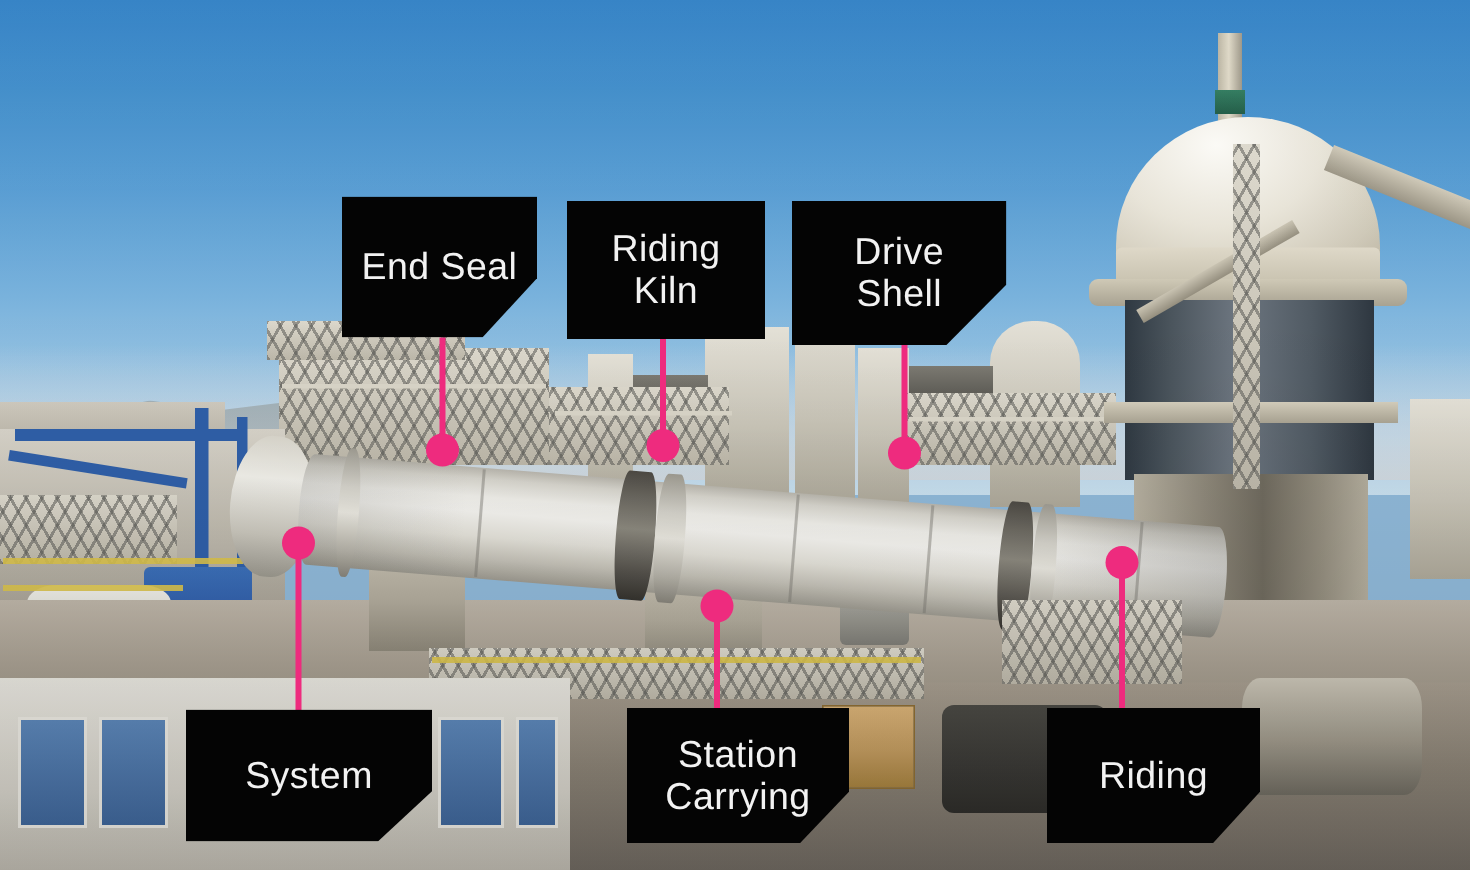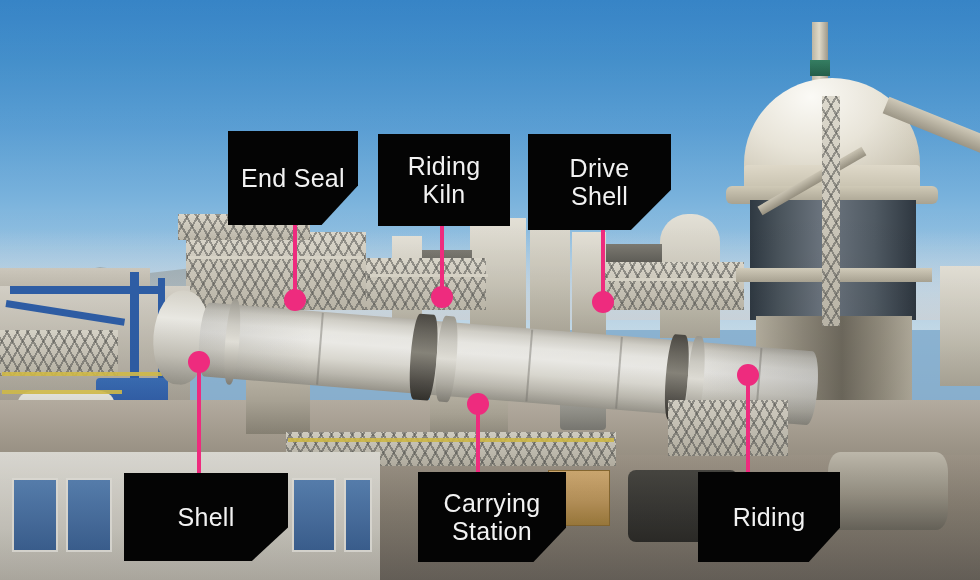--- a/index.html
+++ b/index.html
@@ -356,30 +356,30 @@
     <div class="callout clip" style="left:528px;top:134px;width:143px;height:96px;">
       <div>
         <span>Drive Shell</span>
       </div>
     </div>
 
     <div class="conn" style="left:197px;top:362px;height:115px;"></div>
     <div class="dot" style="left:199px;top:362px;"></div>
     <div class="callout clip-sm" style="left:124px;top:473px;width:164px;height:88px;">
       <div>
-        <span>Shell</span>
+        <span>System</span>
       </div>
     </div>
 
     <div class="conn" style="left:476px;top:404px;height:72px;"></div>
     <div class="dot" style="left:478px;top:404px;"></div>
     <div class="callout clip-sm" style="left:418px;top:472px;width:148px;height:90px;">
       <div>
+        <span>Station</span>
         <span>Carrying</span>
-        <span>Station</span>
       </div>
     </div>
 
     <div class="conn" style="left:746px;top:375px;height:101px;"></div>
     <div class="dot" style="left:748px;top:375px;"></div>
     <div class="callout clip-sm" style="left:698px;top:472px;width:142px;height:90px;">
       <div>
         <span>Riding</span>
       </div>
     </div>

